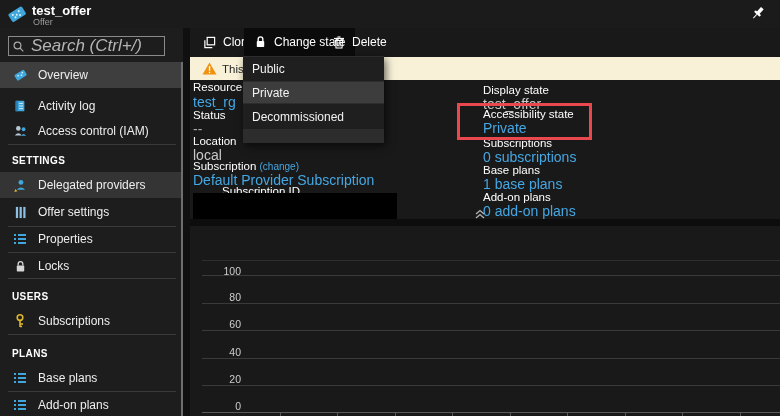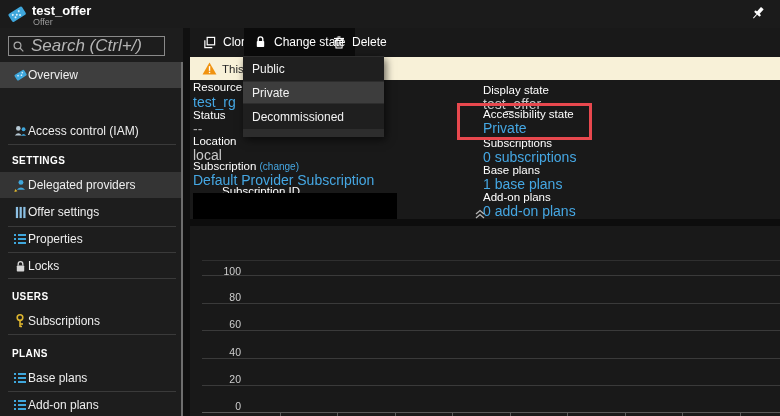--- a/index.html
+++ b/index.html
@@ -13,21 +13,21 @@
   .pin{position:absolute;left:750px;top:5px;width:16px;height:16px;}
   
   .sidebar{position:absolute;left:0;top:28px;width:183px;height:388px;background:#1d1d1d;}
   .search{position:absolute;left:8px;top:8px;width:147px;height:18px;background:#1d1d1d;
     border:1px solid #8a8a8a;display:flex;align-items:center;padding:0 4px;}
   .search input{background:transparent;border:0;outline:none;color:#c9c9c9;font-style:italic;
     font-size:17px;width:100%;margin-left:5px;font-family:"Liberation Sans",sans-serif;}
   .search input::placeholder{color:#b5b5b5;font-style:italic;}
   .srow{position:absolute;left:0;width:183px;display:flex;align-items:center;font-size:12px;color:#eee;}
   .srow .ic{width:16px;height:16px;margin-left:12px;display:flex;align-items:center;justify-content:center;flex:none;}
-  .srow .lbl{margin-left:0;white-space:nowrap;text-align:center;}
+  .srow .lbl{margin-left:10px;white-space:nowrap;text-align:center;}
   .sel{background:#3e3e3e;}
   .hov{background:#343434;}
   .shead{position:absolute;left:12px;font-size:10px;font-weight:bold;letter-spacing:.4px;color:#fff;}
   .ssep{position:absolute;left:8px;width:168px;height:1px;background:#3a3a3a;}
   .sb-scroll{position:absolute;left:181px;top:62px;width:2px;height:354px;background:#6e6e6e;}
   .sb-gap{position:absolute;left:183px;top:28px;width:7px;height:388px;background:#101010;}
   
   .content{position:absolute;left:190px;top:28px;width:590px;height:388px;background:#191919;}
   .tbtn{position:absolute;top:0;height:28px;display:flex;align-items:center;gap:7px;
     font-size:12px;color:#fff;padding:0 10px;cursor:pointer;}
@@ -46,21 +46,21 @@
   .gapband{position:absolute;left:0;top:191px;width:590px;height:7px;background:#0d0d0d;}
   
   .chart-title{position:absolute;left:13px;top:208px;font-size:12.5px;color:#fff;}
   .gline{position:absolute;left:12px;width:578px;height:1px;background:#3a3a3a;}
   .gtop{background:#2f2f2f;}
   .gaxis{position:absolute;left:12px;width:578px;height:1px;background:#5a5a5a;}
   .ylab{position:absolute;left:5px;width:46px;text-align:right;font-size:10.5px;color:#cdcdcd;}
   .xtick{position:absolute;width:1px;height:4px;background:#5a5a5a;}
   
   .menu{position:absolute;left:53px;top:28px;width:141px;background:#2d2d2d;z-index:100;
-    box-shadow:2px 3px 8px rgba(0,0,0,.6);padding-bottom:8px;}
+    box-shadow:2px 3px 8px rgba(0,0,0,.6);padding-bottom:14px;}
   .mitem{height:23px;margin:1px 0 0 0;background:#1f1f1f;display:flex;align-items:center;
     padding-left:9px;font-size:12px;color:#f2f2f2;cursor:pointer;}
   .mitem.hl{background:#3d3d3d;height:21px;}
   svg{display:block;}
 </style>
 </head>
 <body>
 
 <div class="screen">
 
@@ -109,20 +109,32 @@
             <rect x="2" y="5.5" width="16" height="9.5" rx="1.5" fill="#3fa7dc"></rect>
             <circle cx="6.5" cy="9" r="1.2" fill="#d9eefb"></circle>
             <circle cx="11" cy="11" r="1.2" fill="#d9eefb"></circle>
             <circle cx="14" cy="8.5" r="1.2" fill="#d9eefb"></circle>
           </g>
         </svg>
       </span>
       <span class="lbl">Overview</span>
     </div>
 
+    <div class="srow" style="top:66px;height:24px;">
+      <span class="ic">
+        <svg width="14" height="14" viewBox="0 0 16 16">
+          <rect x="3" y="2" width="10" height="12" rx="1" fill="#3fa7dc"></rect>
+          <rect x="3" y="2" width="2.5" height="12" fill="#2b7fb0"></rect>
+          <line x1="7" y1="5" x2="11.5" y2="5" stroke="#eaf5fc" stroke-width="1"></line>
+          <line x1="7" y1="8" x2="11.5" y2="8" stroke="#eaf5fc" stroke-width="1"></line>
+          <line x1="7" y1="11" x2="11.5" y2="11" stroke="#eaf5fc" stroke-width="1"></line>
+        </svg>
+      </span>
+      <span class="lbl">Activity log</span>
+    </div>
 
     <div class="srow" style="top:91px;height:24px;">
       <span class="ic">
         <svg width="15" height="14" viewBox="0 0 16 16">
           <circle cx="5.5" cy="5" r="2.6" fill="#b6c8d4"></circle>
           <path d="M1.5 13 q4 -5 8 0 Z" fill="#b6c8d4"></path>
           <circle cx="11.5" cy="6" r="2.2" fill="#3fa7dc"></circle>
           <path d="M8.6 13.5 q2.9 -4 5.8 0 Z" fill="#3fa7dc"></path>
         </svg>
       </span>

